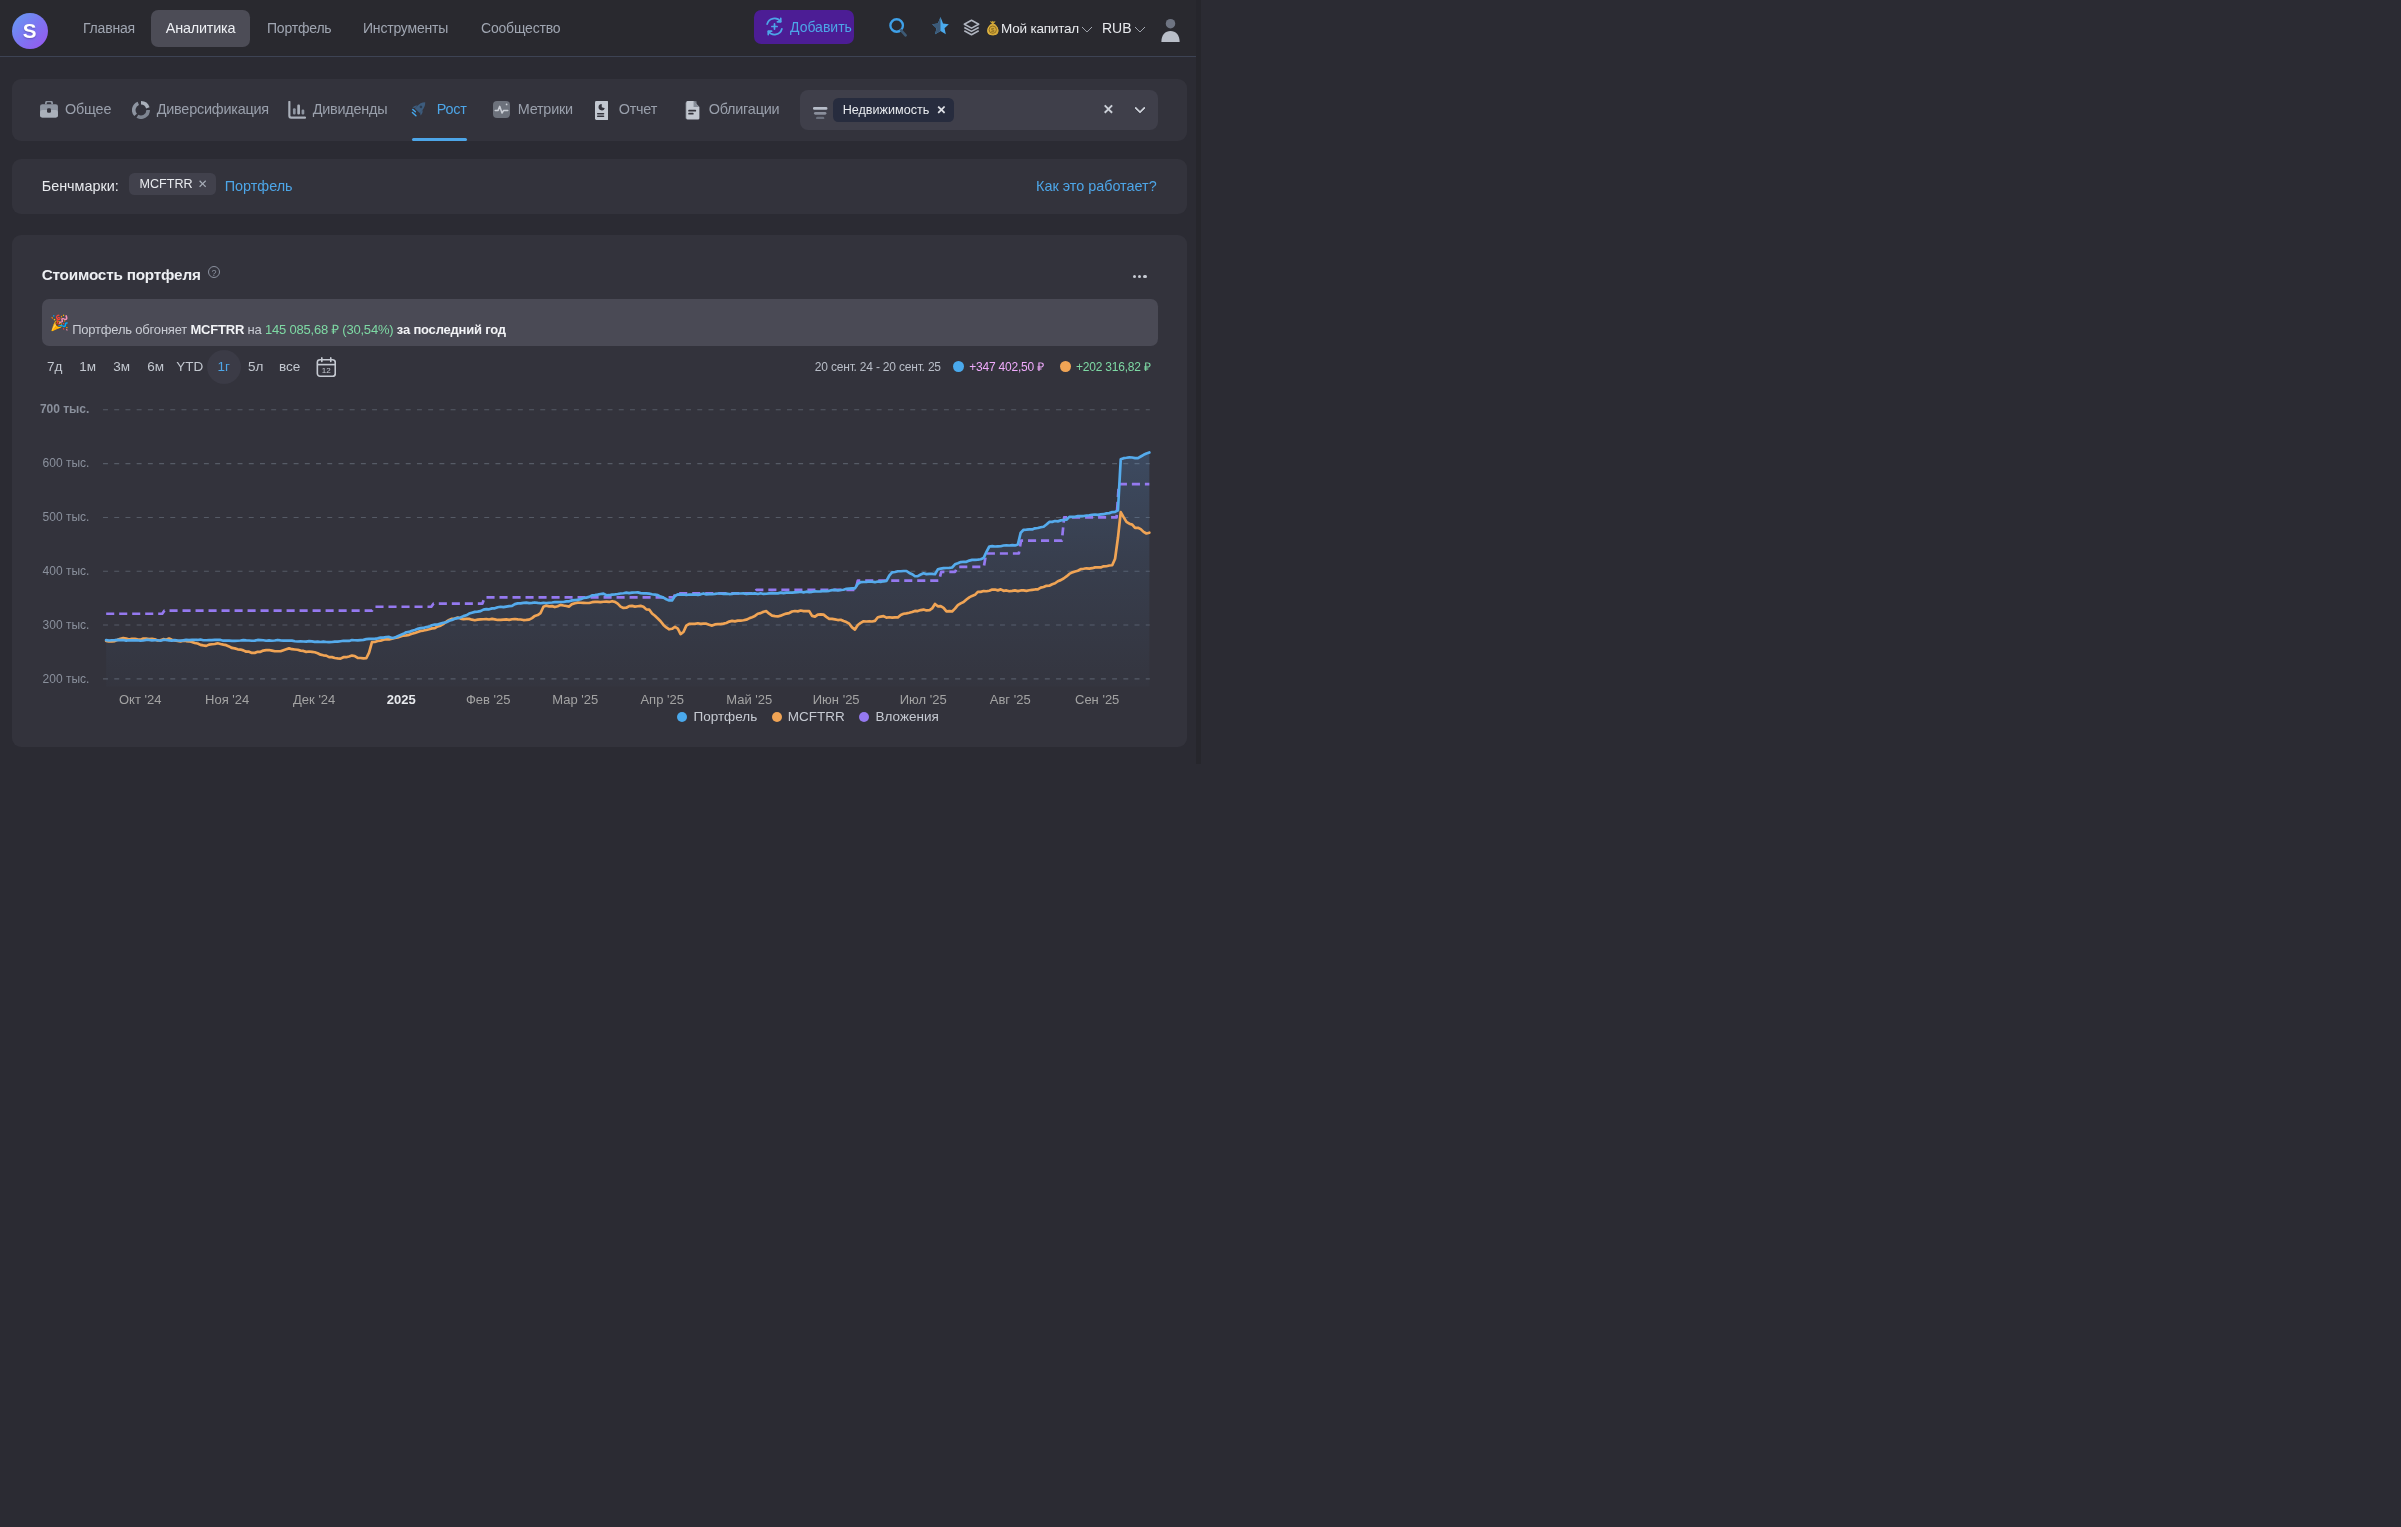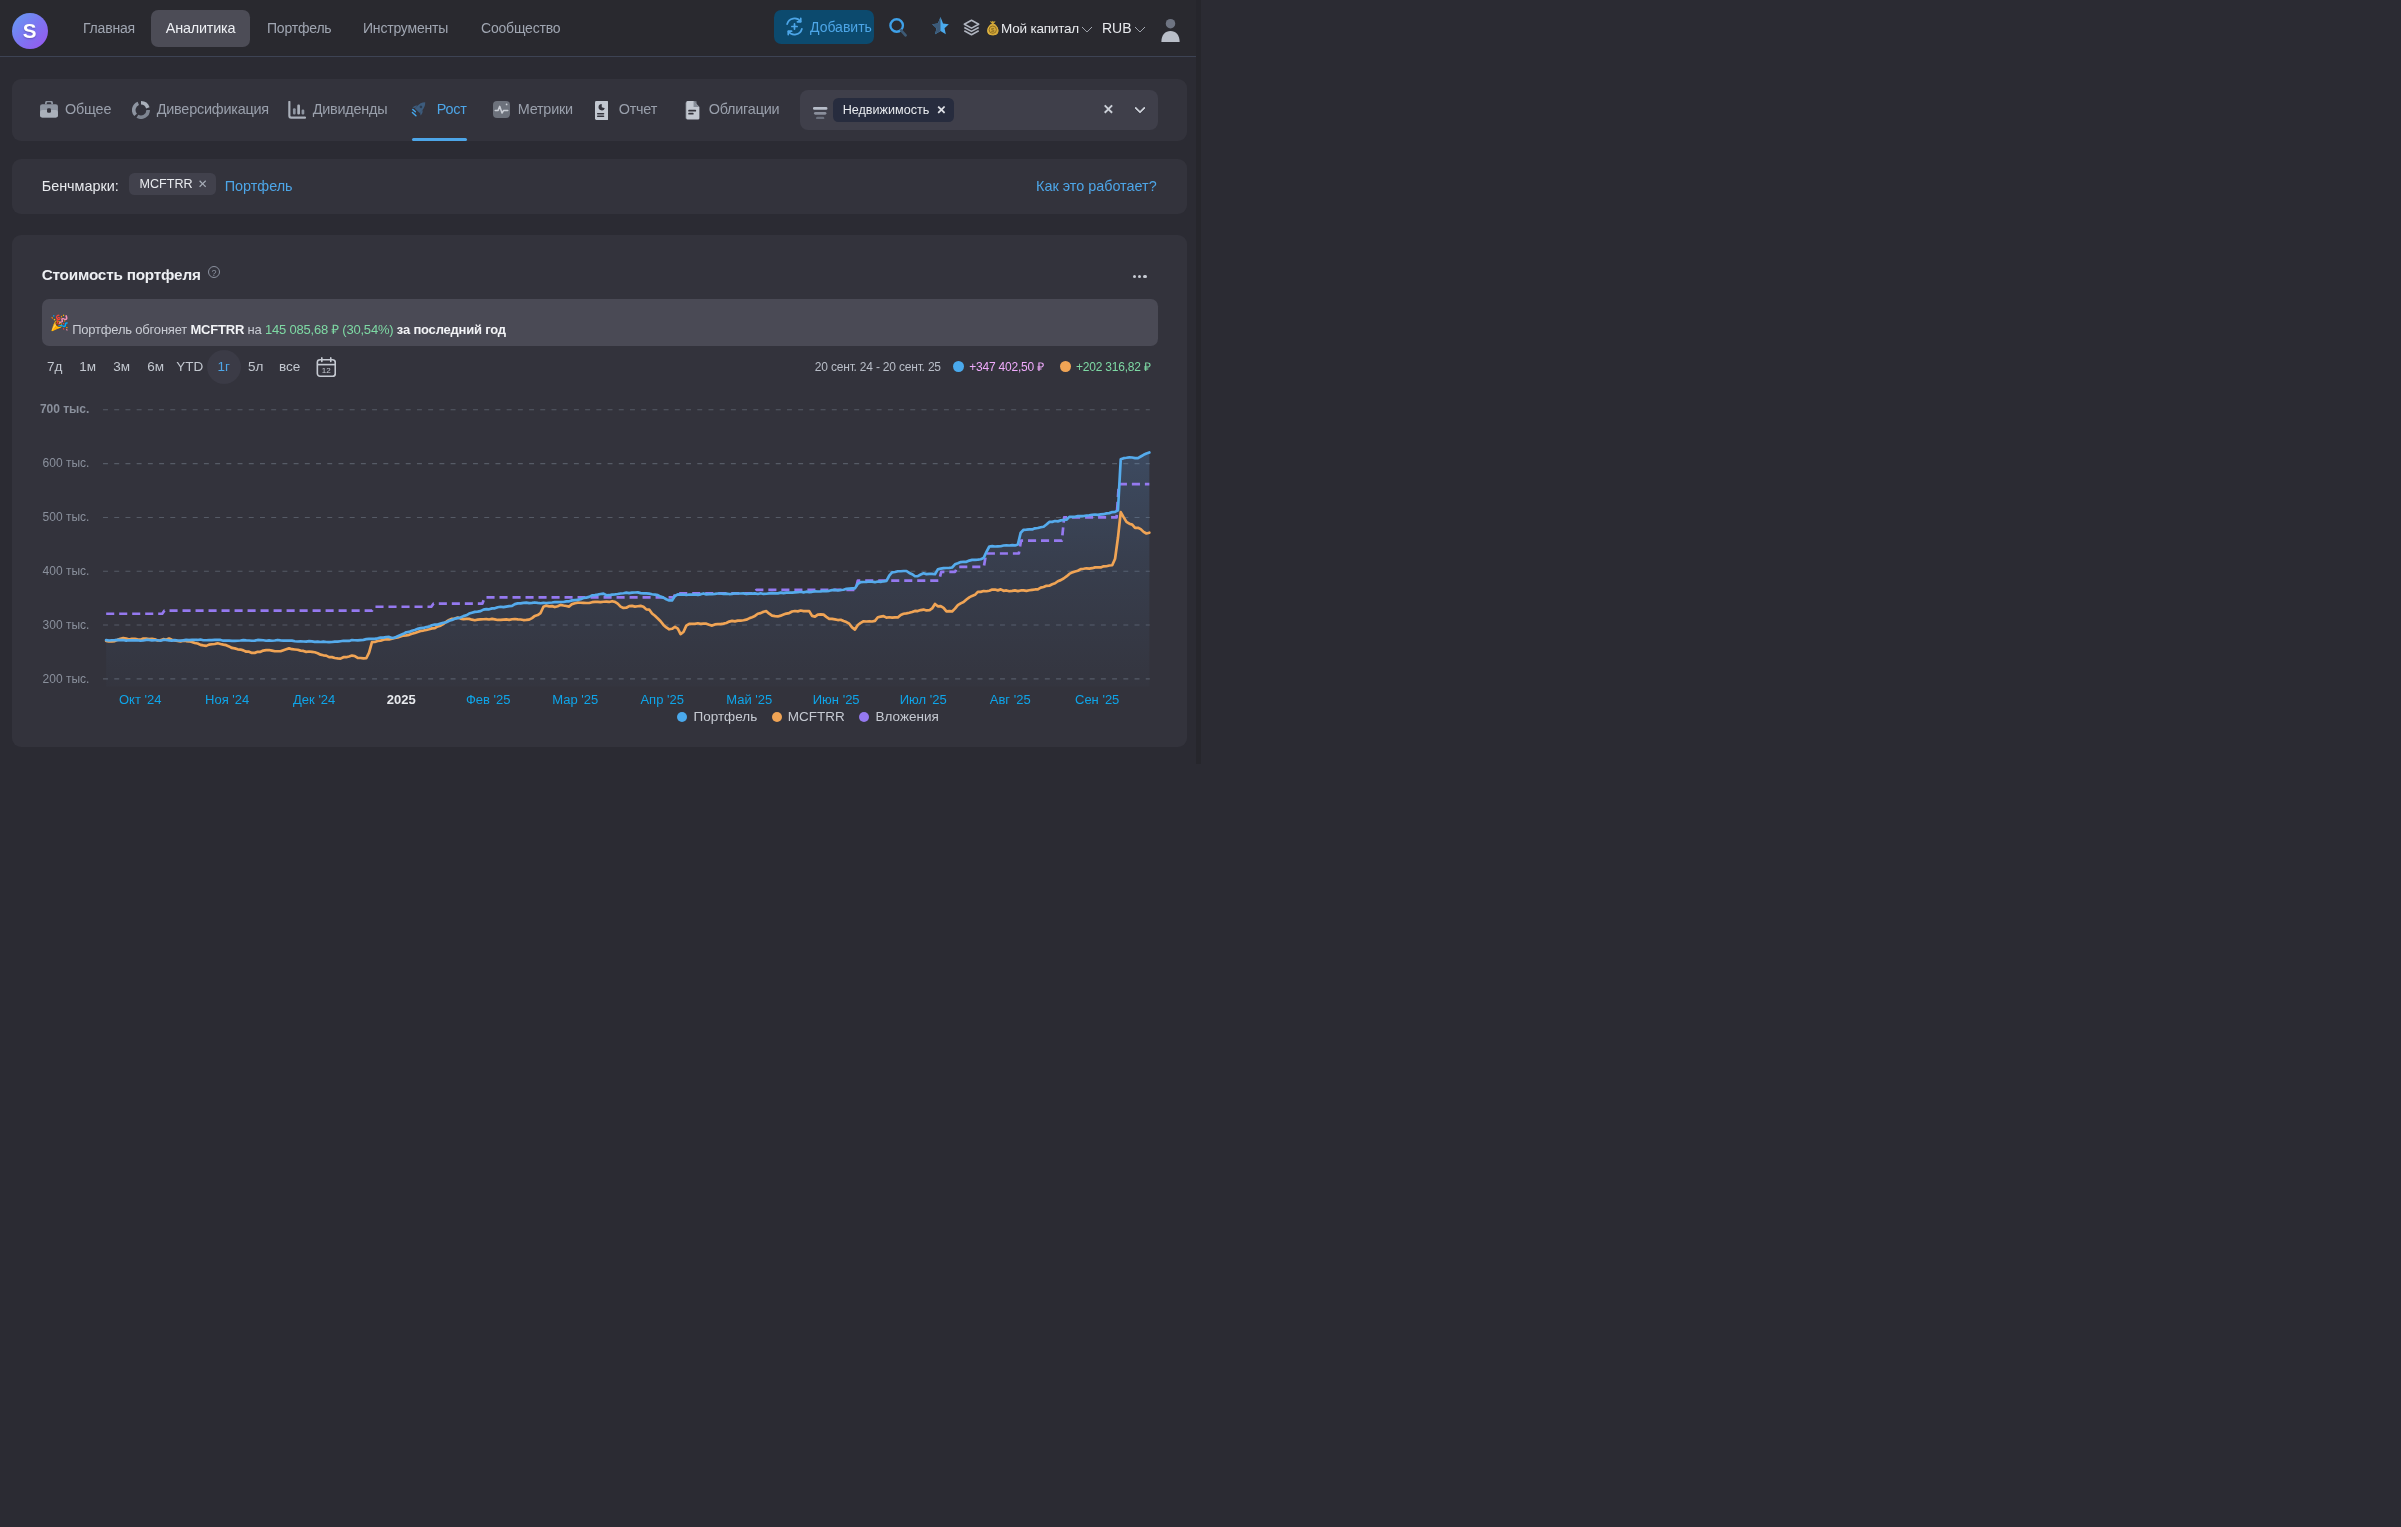--- a/index.html
+++ b/index.html
@@ -11,21 +11,21 @@
 
   
   .nav { position:absolute; left:0; top:0; width:1201px; height:57px; background:#29292f;
          border-bottom:0.9px solid #3d4354; }
   .logo { position:absolute; left:11.7px; top:12.6px; width:36px; height:36px; border-radius:50%;
           background:linear-gradient(135deg,#649df2 0%,#7b77f2 48%,#9a55ef 100%);
           color:#fff; font-weight:bold; font-size:20.6px; text-align:center; line-height:36px; text-shadow:0 0.9px 1.8px rgba(0,0,0,0.25); }
   .nlink { position:absolute; top:0; height:57px; line-height:57px; color:#a0a6b2; font-size:14px; letter-spacing:-0.2px;text-align:center; }
   .npill { position:absolute; left:151px; top:10.3px; width:99px; height:37px; background:#4c4c56;
            border-radius:7.2px; color:#eef0f4; font-size:14.4px; letter-spacing:-0.2px; text-align:center; line-height:37px; }
-  .addbtn { position:absolute; left:774px; top:10.3px; width:100px; height:34px; background:#0c4a6e;
+  .addbtn { position:absolute; left:754px; top:10.3px; width:100px; height:34px; background:#4c1d95;
             border-radius:7.2px; color:#4da6e8; font-size:14px; }
   .addbtn span { position:absolute; left:36px; top:0; line-height:34px; }
   .addbtn svg { position:absolute; left:10.8px; top:7.2px; }
   .navico { position:absolute; top:0; }
   .mkt { position:absolute; left:1001px; top:0; line-height:57px; color:#e8eaee; font-size:13.5px; letter-spacing:-0.2px; }
   .rub { position:absolute; left:1102px; top:0; line-height:57px; color:#e8eaee; font-size:14px; }
   .chev { position:absolute; top:23px; width:8px; height:8px; border-right:1.8px solid #b6bbc5;
           border-bottom:1.8px solid #b6bbc5; transform:rotate(45deg); border-radius:0.9px; }
 
   
@@ -70,21 +70,21 @@
   .ranges { position:absolute; left:0; top:115px; height:34px; font-size:13.5px; color:#c3c8d0; }
   .ranges span { position:absolute; top:0; line-height:34px; transform:translateX(-50%); }
   .r1g { position:absolute; left:195px; top:0; width:34px; height:34px; border-radius:50%;
          background:#3b3b46; color:#4da6e8; text-align:center; line-height:34px; transform:none !important; }
   .dinfo { position:absolute; right:36px; top:115px; height:34px; font-size:12px; letter-spacing:-0.2px; }
   .dinfo span { line-height:34px; }
   .ddot { display:inline-block; width:10.8px; height:10.8px; border-radius:50%; vertical-align:-0.9px; }
 
   
   .ylab { position:absolute; width:66px; text-align:right; color:#8a909c; font-size:12px; }
-  .xlab { position:absolute; top:457px; color:#0ea5e9; font-size:13px; text-align:center; width:63px; }
+  .xlab { position:absolute; top:457px; color:#a3a3a3; font-size:13px; text-align:center; width:63px; }
   .legend { position:absolute; left:433px; top:474px; width:741px; text-align:center; font-size:13.5px;
             color:#c6cad2; white-space:nowrap; }
   .legend .ddot { margin:0 6.3px 0 0; width:10px; height:10px; }
   .legend span.li { margin-right:14.4px; }
   .rightstrip { position:absolute; right:0; top:0; width:5.4px; height:764px; background:#26262c; }
 </style>
 </head>
 <body>
 
 <div class="nav">

